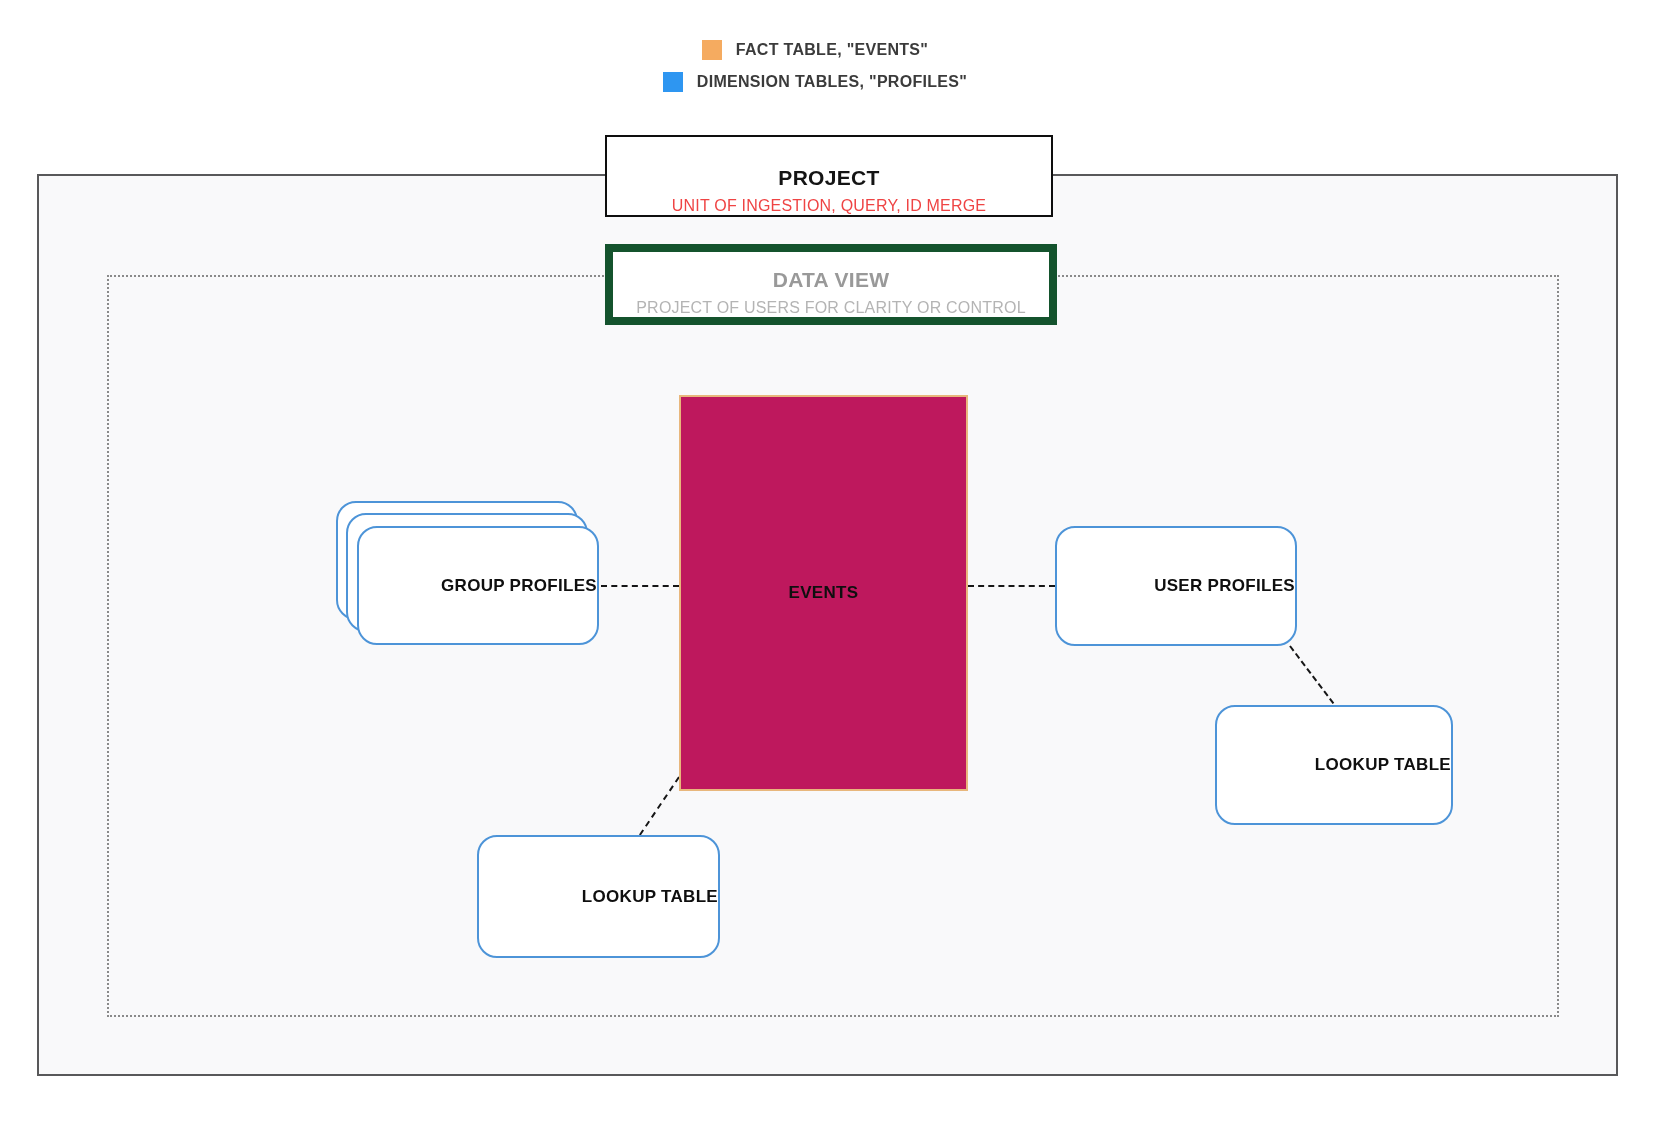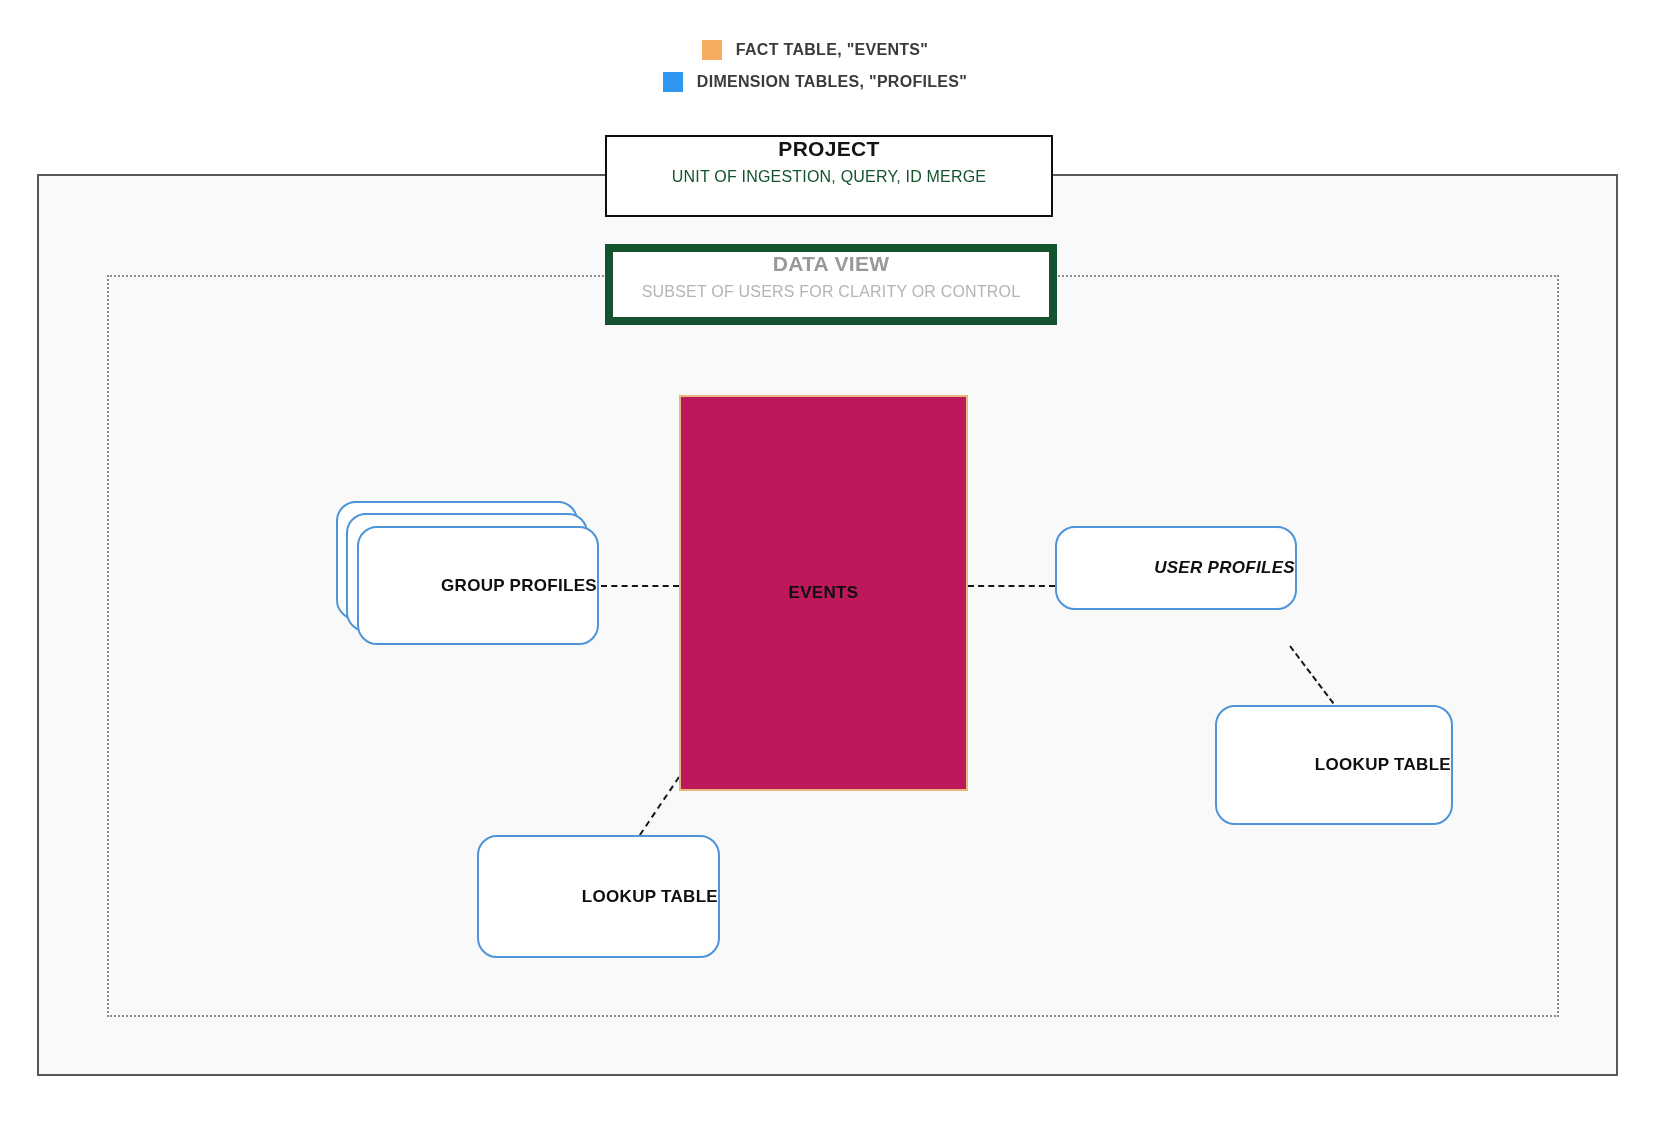--- a/index.html
+++ b/index.html
@@ -51,30 +51,30 @@
     border: 2px dotted #8a8a8a;
   }
 
   
   .header-box {
     position: absolute;
     background: #ffffff;
     display: flex;
     flex-direction: column;
     align-items: center;
-    justify-content: flex-start;
+    justify-content: flex-end;
     text-align: center;
   }
   .project-box {
     left: 605px; top: 135px;
     width: 448px; height: 82px;
     border: 2.5px solid #0e0e0e;
   }
   .project-title { font-size: 21px; font-weight: bold; color: #141414; letter-spacing: 0.3px; }
-  .project-sub   { font-size: 16px; color: #14532d; margin-top: 7px; letter-spacing: 0.2px; }
+  .project-sub   { font-size: 16px; color: #ef4444; margin-top: 7px; letter-spacing: 0.2px; }
 
   .dataview-box {
     left: 605px; top: 244px;
     width: 452px; height: 81px;
     border: 8px solid #14532d;
   }
   .dataview-title { font-size: 21px; font-weight: bold; color: #999999; letter-spacing: 0.3px; }
   .dataview-sub   { font-size: 16px; color: #b4b4b4; margin-top: 7px; letter-spacing: 0.2px; }
 
   
@@ -101,21 +101,21 @@
     background: #ffffff;
     border: 2px solid #4d94d8;
     border-radius: 20px;
     display: flex;
     align-items: center;
     justify-content: flex-end;
   }
   .group-back  { left: 336px; top: 501px; width: 242px; height: 119px; }
   .group-mid   { left: 346px; top: 513px; width: 242px; height: 119px; }
   .group-front { left: 357px; top: 526px; width: 242px; height: 119px; }
-  .user-profiles { left: 1055px; top: 526px; width: 242px; height: 84px; font-style: italic; }
+  .user-profiles { left: 1055px; top: 526px; width: 242px; height: 120px; }
   .lookup-right  { left: 1215px; top: 705px; width: 238px; height: 120px; }
   .lookup-bottom { left: 477px;  top: 835px; width: 243px; height: 123px; }
 
   
   .dash-line {
     position: absolute;
     border-top: 2.5px dashed #161616;
     height: 0;
   }
   .conn-left  { left: 601px; top: 585px; width: 78px; }
@@ -143,21 +143,21 @@
   <div class="outer-frame"></div>
   <div class="dotted-frame"></div>
 
   <div class="header-box project-box">
     <div class="project-title">PROJECT</div>
     <div class="project-sub">UNIT OF INGESTION, QUERY, ID MERGE</div>
   </div>
 
   <div class="header-box dataview-box">
     <div class="dataview-title">DATA VIEW</div>
-    <div class="dataview-sub">SUBSET OF USERS FOR CLARITY OR CONTROL</div>
+    <div class="dataview-sub">PROJECT OF USERS FOR CLARITY OR CONTROL</div>
   </div>
 
   <div class="dash-line conn-left"></div>
   <div class="dash-line conn-right"></div>
   <div class="dash-line diag conn-diag-right"></div>
   <div class="dash-line diag conn-diag-left"></div>
 
   <div class="dim-box group-back" style="border-color: rgb(77, 148, 216);"></div>
   <div class="dim-box group-mid" style="border-color: rgb(77, 148, 216);"></div>
   <div class="dim-box group-front" style="border-color: rgb(77, 148, 216);">

